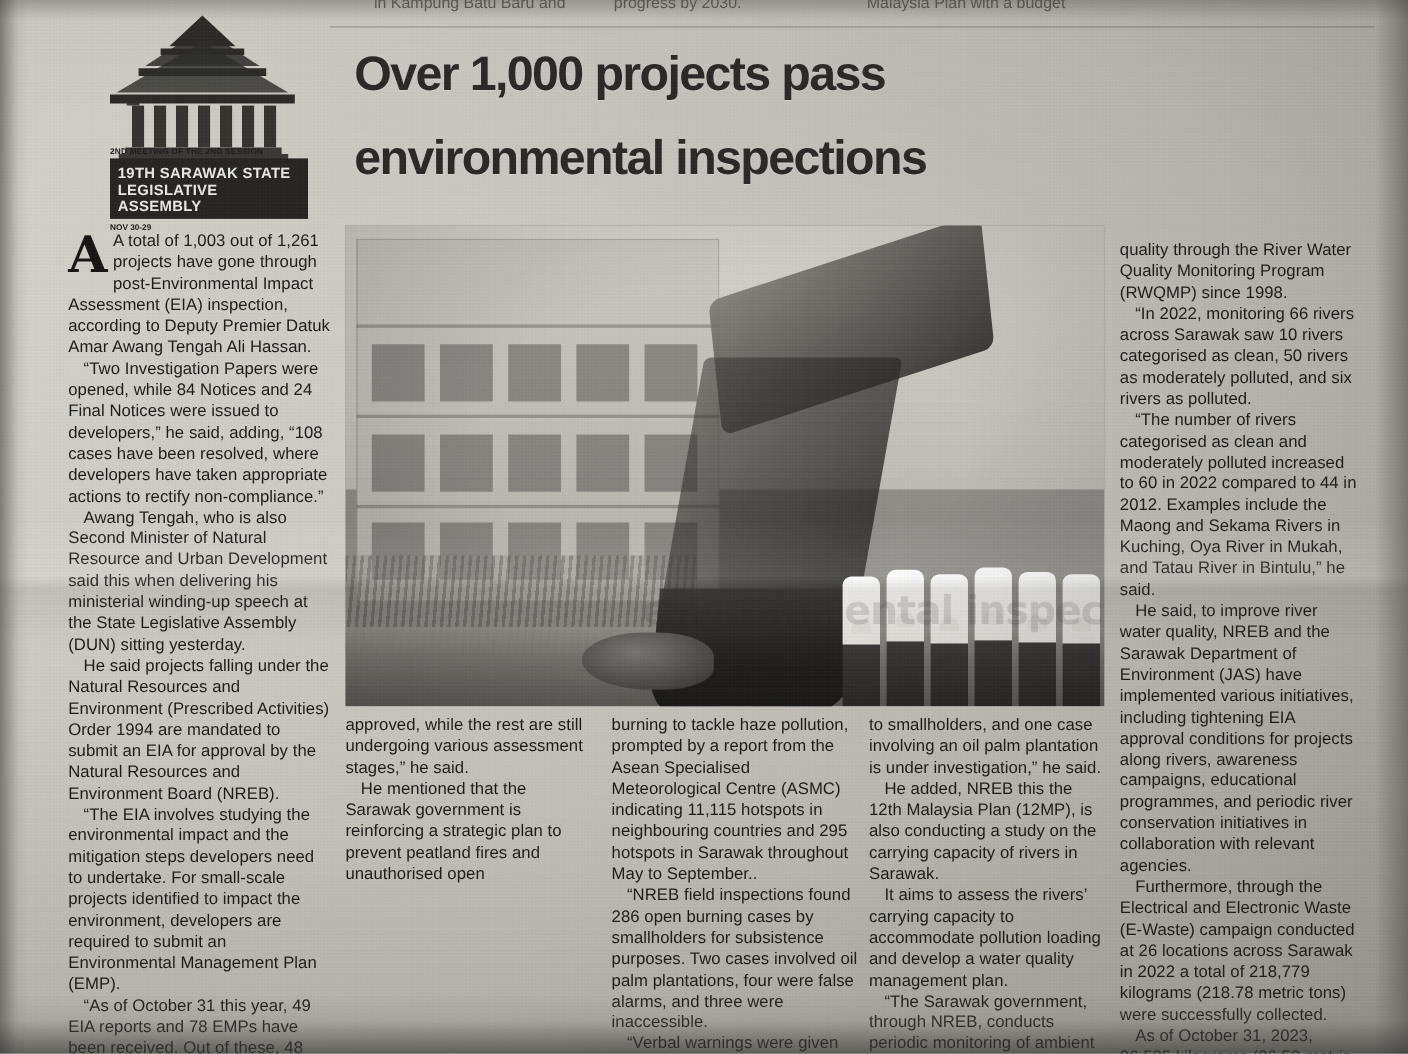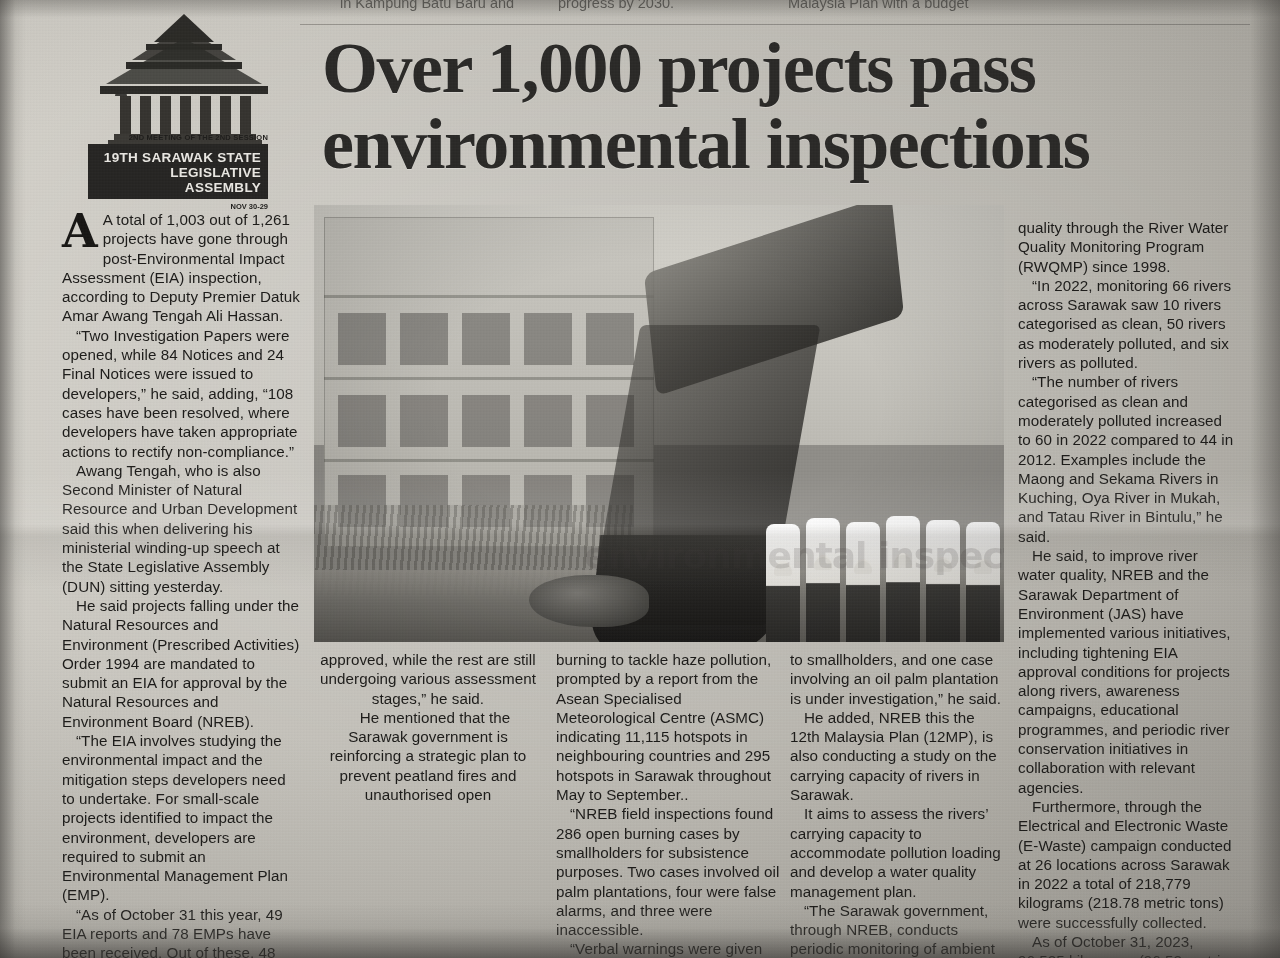--- a/index.html
+++ b/index.html
@@ -76,23 +76,23 @@
 
   
   .logo {
     position: absolute;
     left: 86px; top: 8px;
     width: 196px; height: 190px;
   }
   .logo svg { display: block; }
   .logo-text {
     position: absolute;
-    left: 88px; top: 133px;
+    left: 100px; top: 133px;
     width: 180px;
-    text-align: right;
+    text-align: left;
   }
   .logo-text .l1 {
     font-size: 7.5px;
     font-weight: bold;
     letter-spacing: 0.2px;
     color: #1d1c1a;
     margin-bottom: 2px;
   }
   .logo-text .l2 {
     display: inline-block;
@@ -109,23 +109,23 @@
     font-size: 7.5px;
     font-weight: bold;
     color: #1d1c1a;
   }
 
   
   .headline {
     position: absolute;
     left: 322px; top: 30px;
     width: 880px;
-    font-family: Liberation Serif, serif;
-    font-weight: bold;
-    font-size: 72px;
+    font-family: Liberation Sans, sans-serif;
+    font-weight: bold;
+    font-size: 44px;
     line-height: 76px;
     letter-spacing: -1.5px;
     color: #2a2927;
     text-shadow: 0 1px 0 rgba(255,255,255,0.25);
   }
   .headline .ln { display: block; }
 
   
   .photo {
     position: absolute;
@@ -230,21 +230,21 @@
     color: #1c1b19;
     letter-spacing: 0.05px;
   }
   .col p {
     margin: 0 0 0 0;
     text-indent: 14px;
   }
   .col p.noindent { text-indent: 0; }
 
   #col1 { left: 62px; top: 210px; width: 240px; }
-  #col2 { left: 314px; top: 650px; width: 228px; text-align: center; }
+  #col2 { left: 314px; top: 650px; width: 228px; }
   #col3 { left: 556px; top: 650px; width: 228px; }
   #col4 { left: 790px; top: 650px; width: 215px; }
   #col5 { left: 1018px; top: 218px; width: 218px; }
 
   .dropcap-wrap { position: relative; }
   .dropcap {
     float: left;
     font-family: "DejaVu Serif", serif;
     font-weight: bold;
     font-size: 46px;

